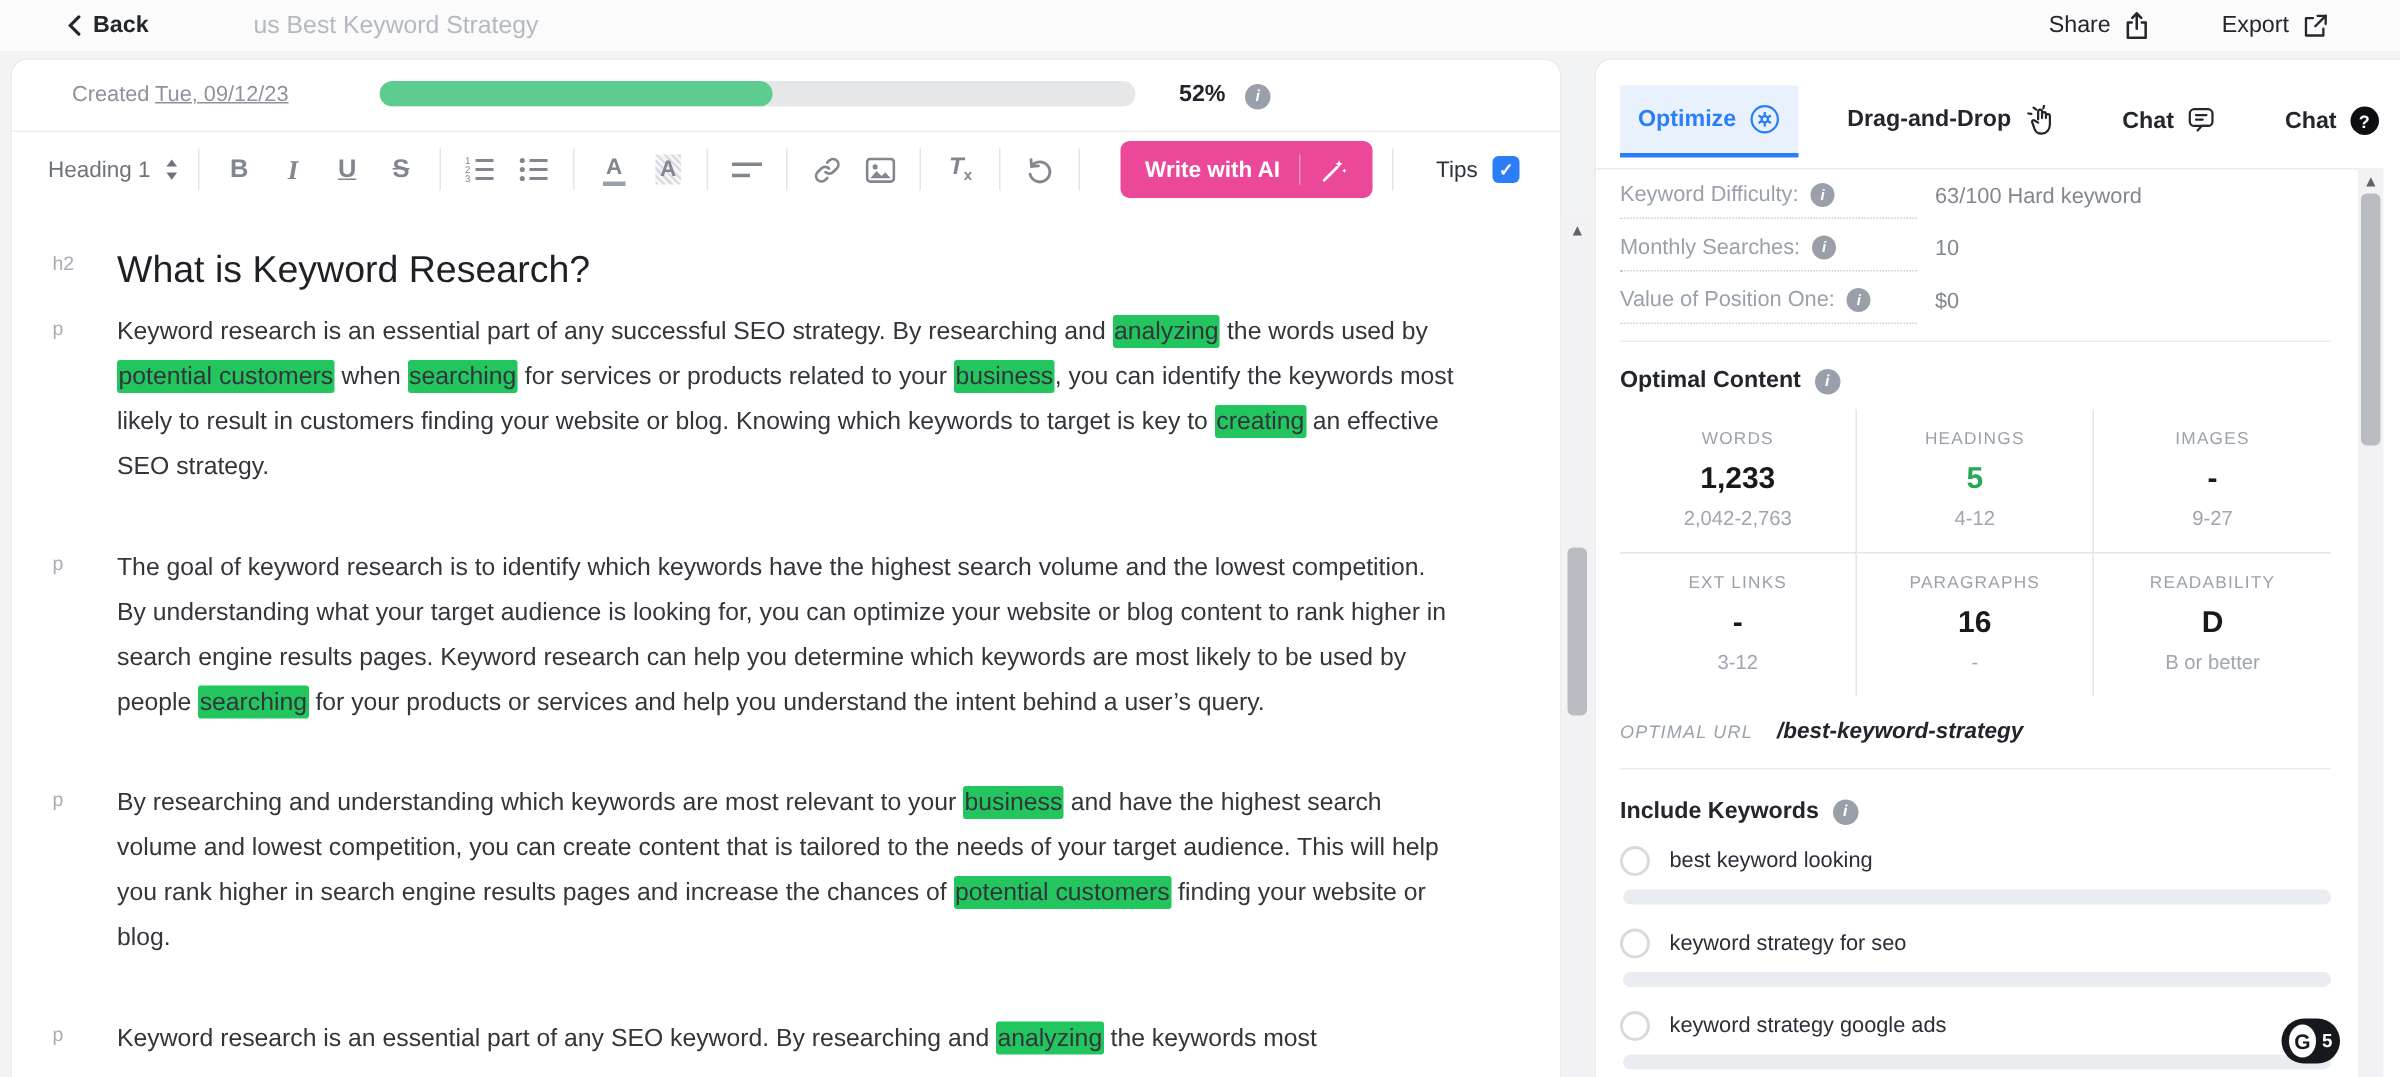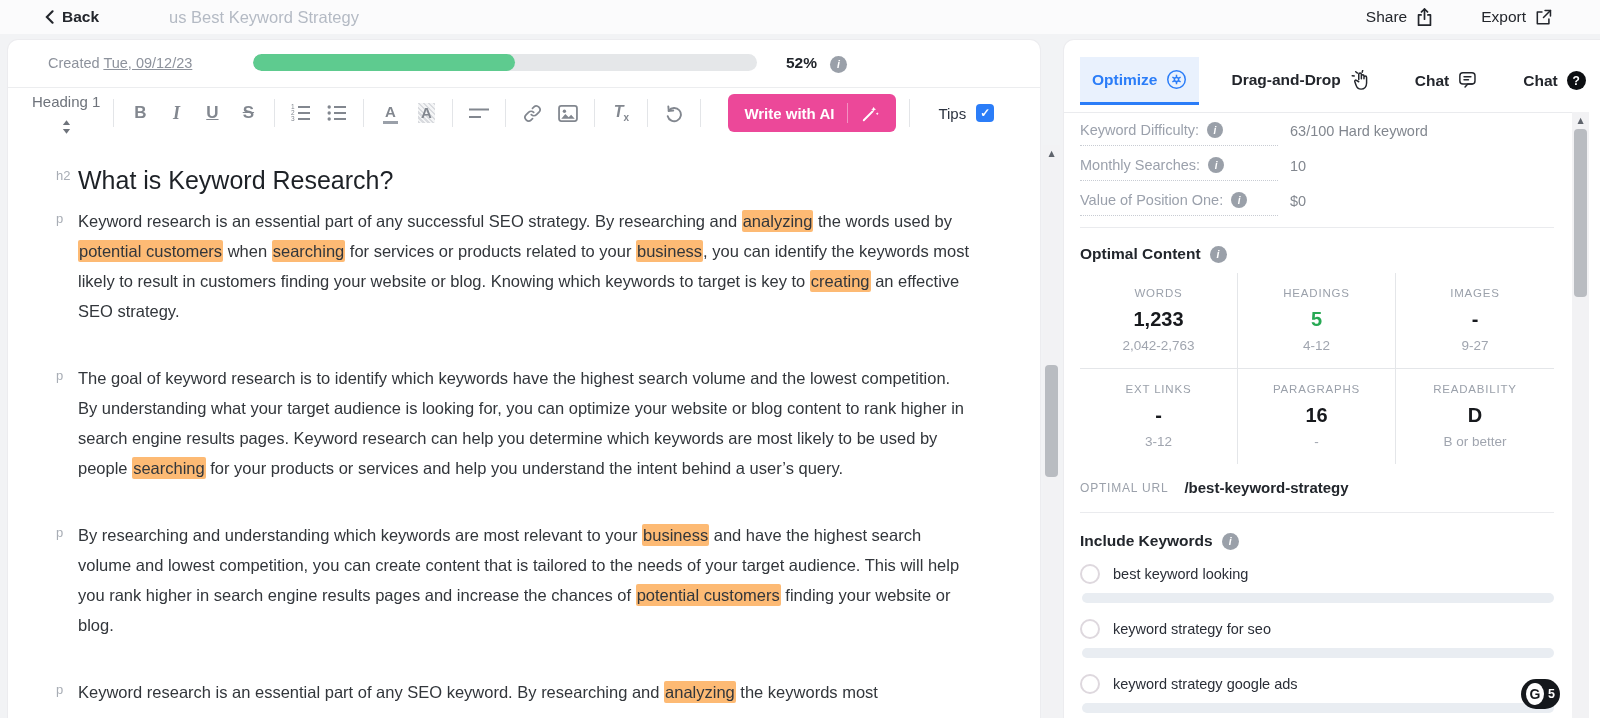--- a/index.html
+++ b/index.html
@@ -30,21 +30,21 @@
     display:inline-flex;align-items:center;justify-content:center;font-size:10.5px;
     font-weight:700;font-style:italic;flex:none;}
   #header-info{position:absolute;left:822px;top:14px;}
 
   
   #editor-toolbar{height:50px;display:flex;align-items:center;padding-left:24px;color:#82878f;}
   .tb-sep{width:1px;height:28px;background:#e3e5e8;margin:0 13px;flex:none;}
   .tb-btn{display:flex;align-items:center;justify-content:center;min-width:26px;height:32px;
     cursor:pointer;color:#82878f;padding:0 3px;}
   .tb-btn + .tb-btn{margin-left:10px;}
-  .heading-select{display:flex;align-items:center;gap:10px;font-size:15px;color:#6e737b;cursor:pointer;flex-direction:column;}
+  .heading-select{display:flex;align-items:center;gap:10px;font-size:15px;color:#6e737b;cursor:pointer;}
   .g-b{font-weight:700;font-size:17px;}
   .g-i{font-style:italic;font-family:"Liberation Serif",serif;font-size:18px;font-weight:600;}
   .g-u{text-decoration:underline;font-size:17px;font-weight:600;}
   .g-s{text-decoration:line-through;font-size:17px;font-weight:600;}
   .g-a{font-size:15px;font-weight:700;border-bottom:3px solid #9aa0a9;padding:0 2px;line-height:1.2;}
   .g-ah{font-size:15px;font-weight:700;padding:1px 3px;line-height:1.2;
     background:repeating-linear-gradient(45deg,#d9dbdf 0 1.5px,#f4f5f6 1.5px 3.5px);}
   .g-clear{font-style:italic;font-size:16px;font-weight:600;}
   .g-clear sub{font-size:10px;font-style:normal;}
   .ai-btn{background:#ec4899;color:#fff;border-radius:6px;height:38px;display:flex;
@@ -52,25 +52,25 @@
   .ai-btn .lbl{font-size:15px;font-weight:700;}
   .ai-btn .vr{width:1px;height:20px;background:rgba(255,255,255,.4);margin:0 13px;}
   .tips{display:flex;align-items:center;gap:10px;margin-left:15px;}
   .tips .lbl{font-size:15px;color:#2c3340;font-weight:500;}
   .checkbox{width:18px;height:18px;background:#2b7df8;border-radius:4px;color:#fff;
     display:flex;align-items:center;justify-content:center;font-size:12px;font-weight:700;cursor:pointer;}
 
   
   #doc{padding:26px 60px 0 0;}
   .doc-block{position:relative;padding-left:70px;}
-  .gutter{position:absolute;left:48px;top:4px;font-size:13px;color:#a8adb5;}
+  .gutter{position:absolute;left:27px;top:4px;font-size:13px;color:#a8adb5;}
   .doc-block h2{margin:0 0 10px;font-size:25px;font-weight:400;color:#1d2126;line-height:32px;}
   .doc-block p{margin:0 0 37px;font-size:16.5px;line-height:30px;color:#32363b;max-width:892px;}
   .doc-block .gutter.for-p{top:5px;}
-  .hl{background:#fdba74;border-radius:2px;padding:2px 1px;}
+  .hl{background:#22c55e;border-radius:2px;padding:2px 1px;}
 
   
   .scrollbar{position:absolute;width:17px;background:#f2f2f4;}
   .scroll-arrow{width:17px;height:16px;display:flex;align-items:center;justify-content:center;
     color:#5f646c;font-size:8px;font-family:"DejaVu Sans",sans-serif;cursor:pointer;}
   .scroll-thumb{position:absolute;left:2px;width:13px;background:#b9bcc1;border-radius:4px;cursor:pointer;}
   #editor-scrollbar{left:1043px;top:145px;bottom:0;}
   #editor-scrollbar .scroll-thumb{top:220px;height:112px;}
   #sidebar-scrollbar{right:11px;top:112px;bottom:0;}
   #sidebar-scrollbar .scroll-thumb{top:17px;height:168px;}
@@ -104,21 +104,21 @@
 
   #oc-grid{display:grid;grid-template-columns:1fr 1fr 1fr;width:100%;}
   .oc-cell{text-align:center;padding:14px 4px 15px;border-right:1px solid #e4e6e9;}
   .oc-cell:nth-child(3n){border-right:none;}
   .oc-cell:nth-child(-n+3){border-bottom:1px solid #e4e6e9;}
   .oc-label{font-size:11.5px;letter-spacing:.8px;color:#9ba1ab;}
   .oc-value{font-size:20px;font-weight:700;color:#17191d;margin:9px 0 7px;}
   .oc-value.green{color:#27a954;}
   .oc-range{font-size:13.5px;color:#a0a5af;}
 
-  #optimal-url{display:flex;align-items:center;gap:16px;margin-top:15px;}
+  #optimal-url{display:flex;align-items:center;gap:16px;margin-top:15px;font-style:italic;}
   .ou-label{font-size:12px;letter-spacing:.8px;color:#9ba1ab;}
   .ou-value{font-size:15px;font-weight:700;color:#22262c;}
 
   .kw-item{margin-bottom:16px;}
   .kw-row{display:flex;align-items:center;gap:13px;margin-bottom:9px;}
   .kw-radio{width:20px;height:20px;border-radius:50%;border:2px solid #ded8de;flex:none;cursor:pointer;}
   .kw-label{font-size:14.5px;color:#2a2e37;}
   .kw-bar{height:10px;border-radius:6px;background:#e9edf2;margin-left:2px;}
 
   

